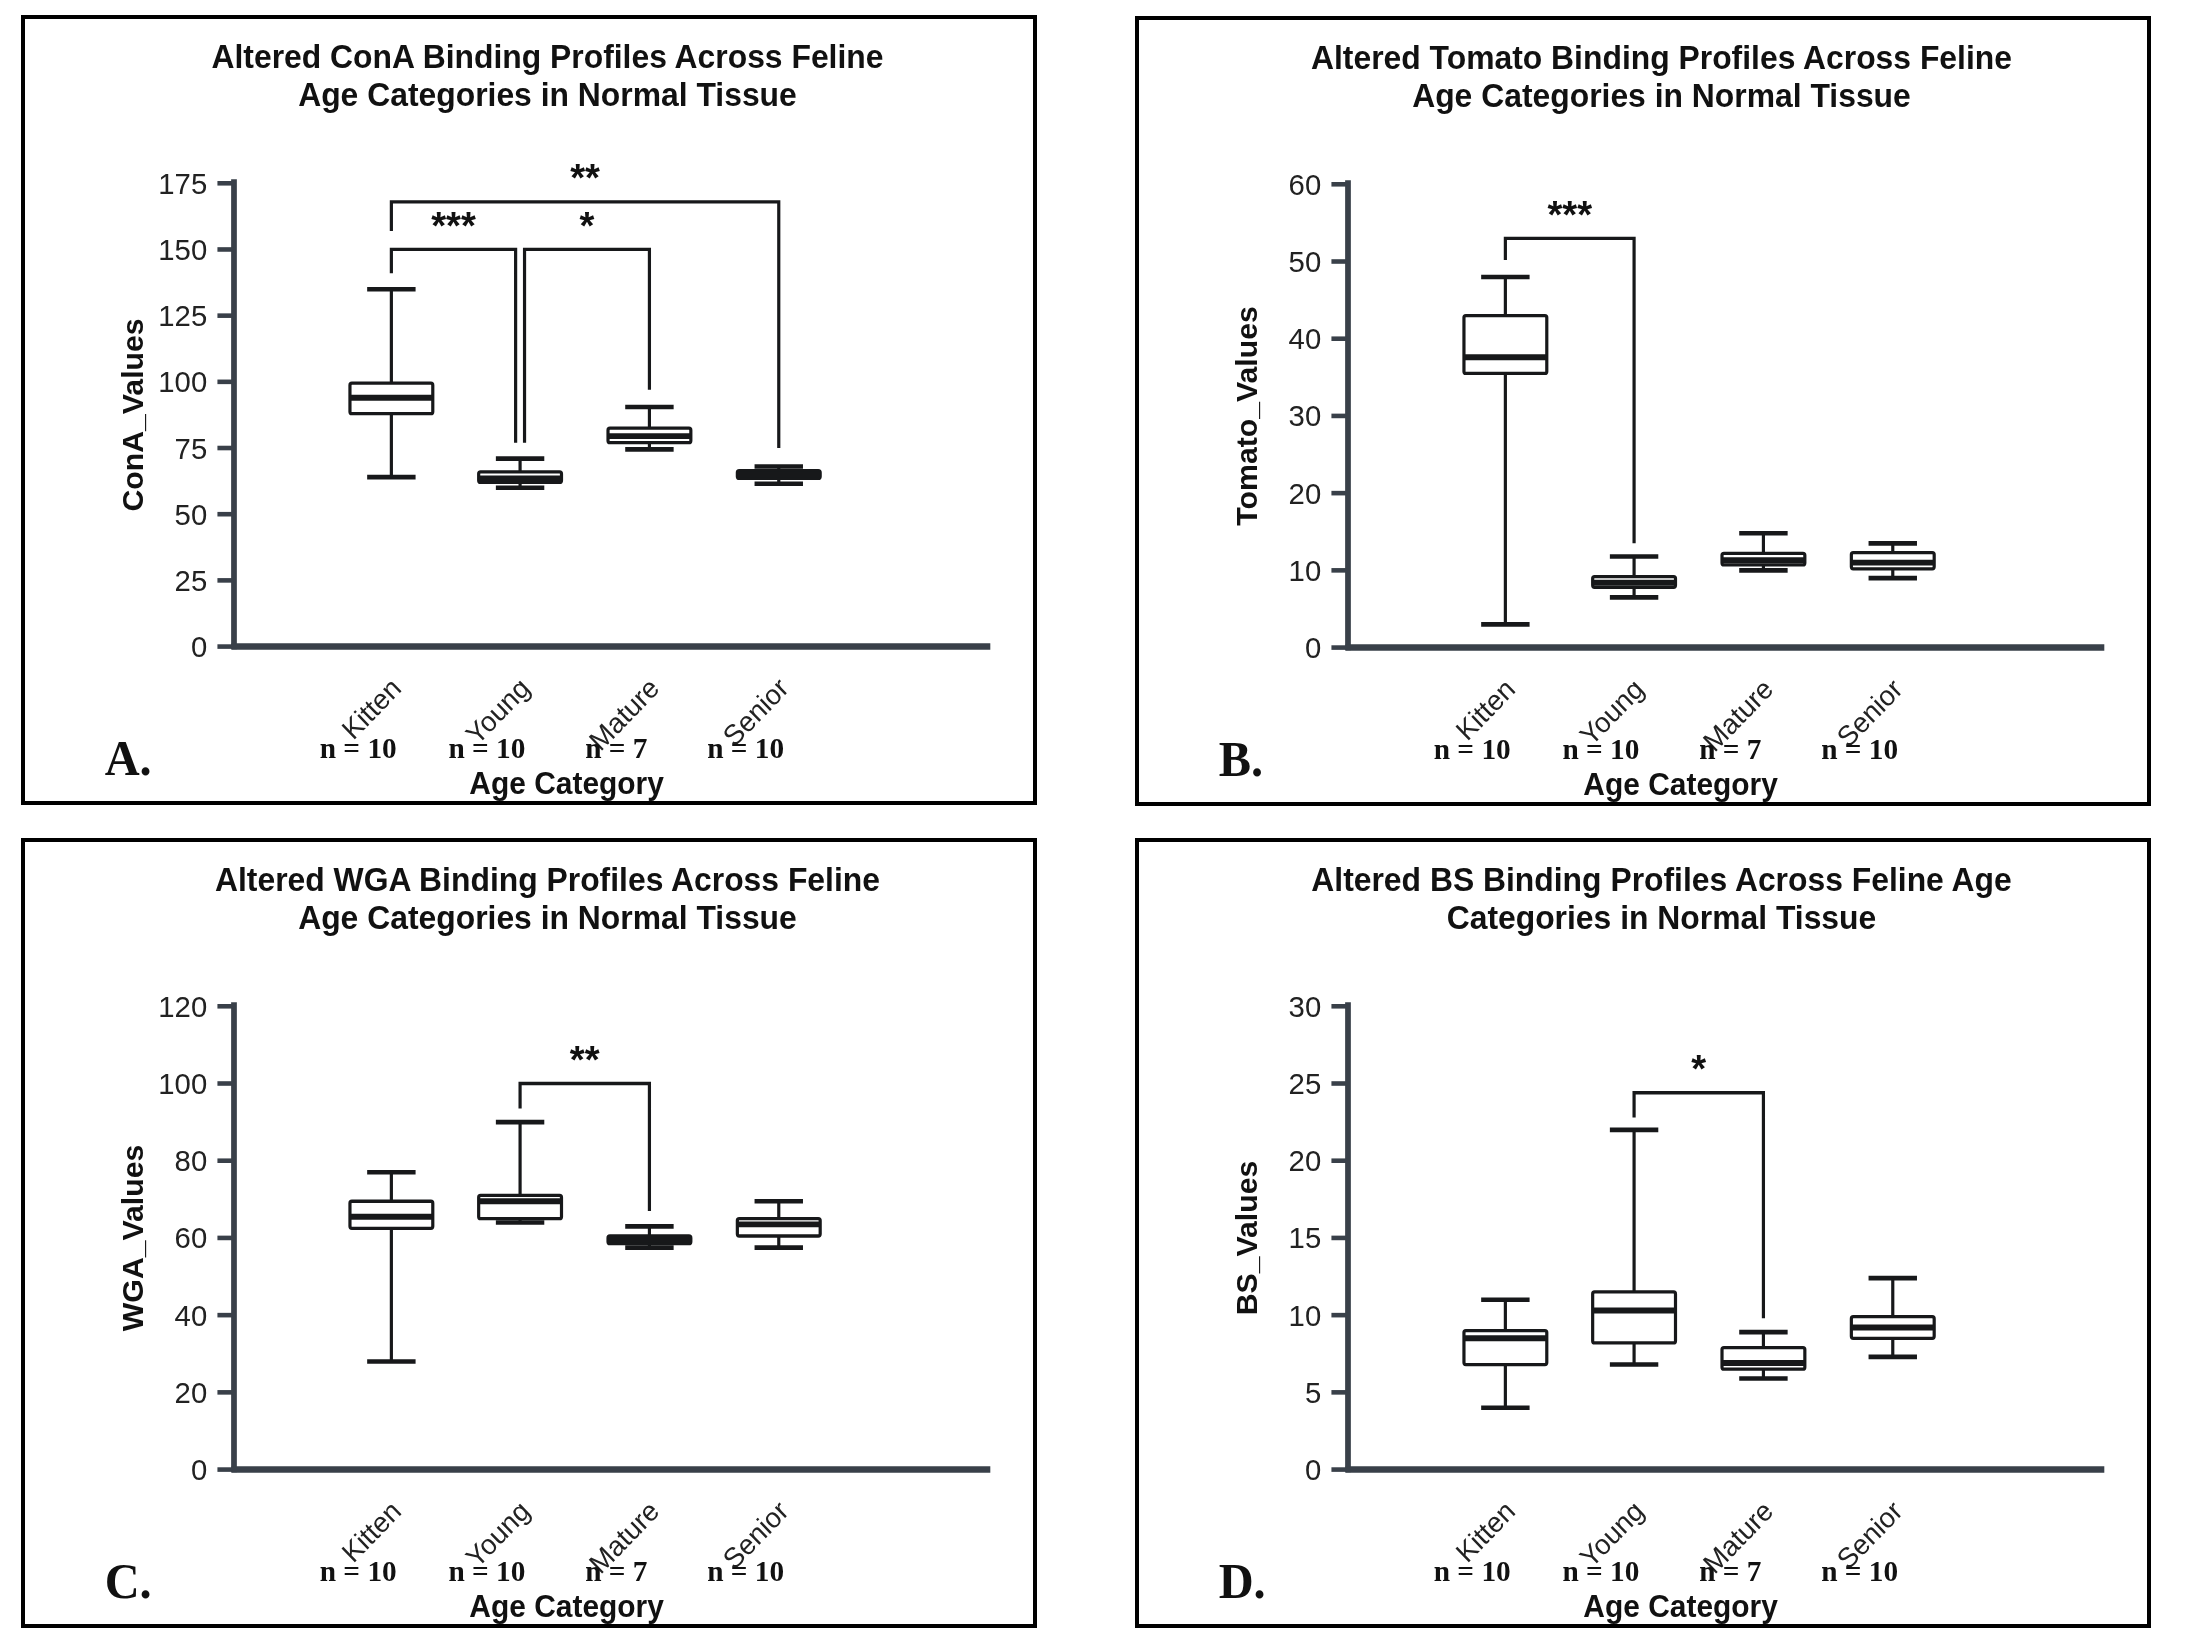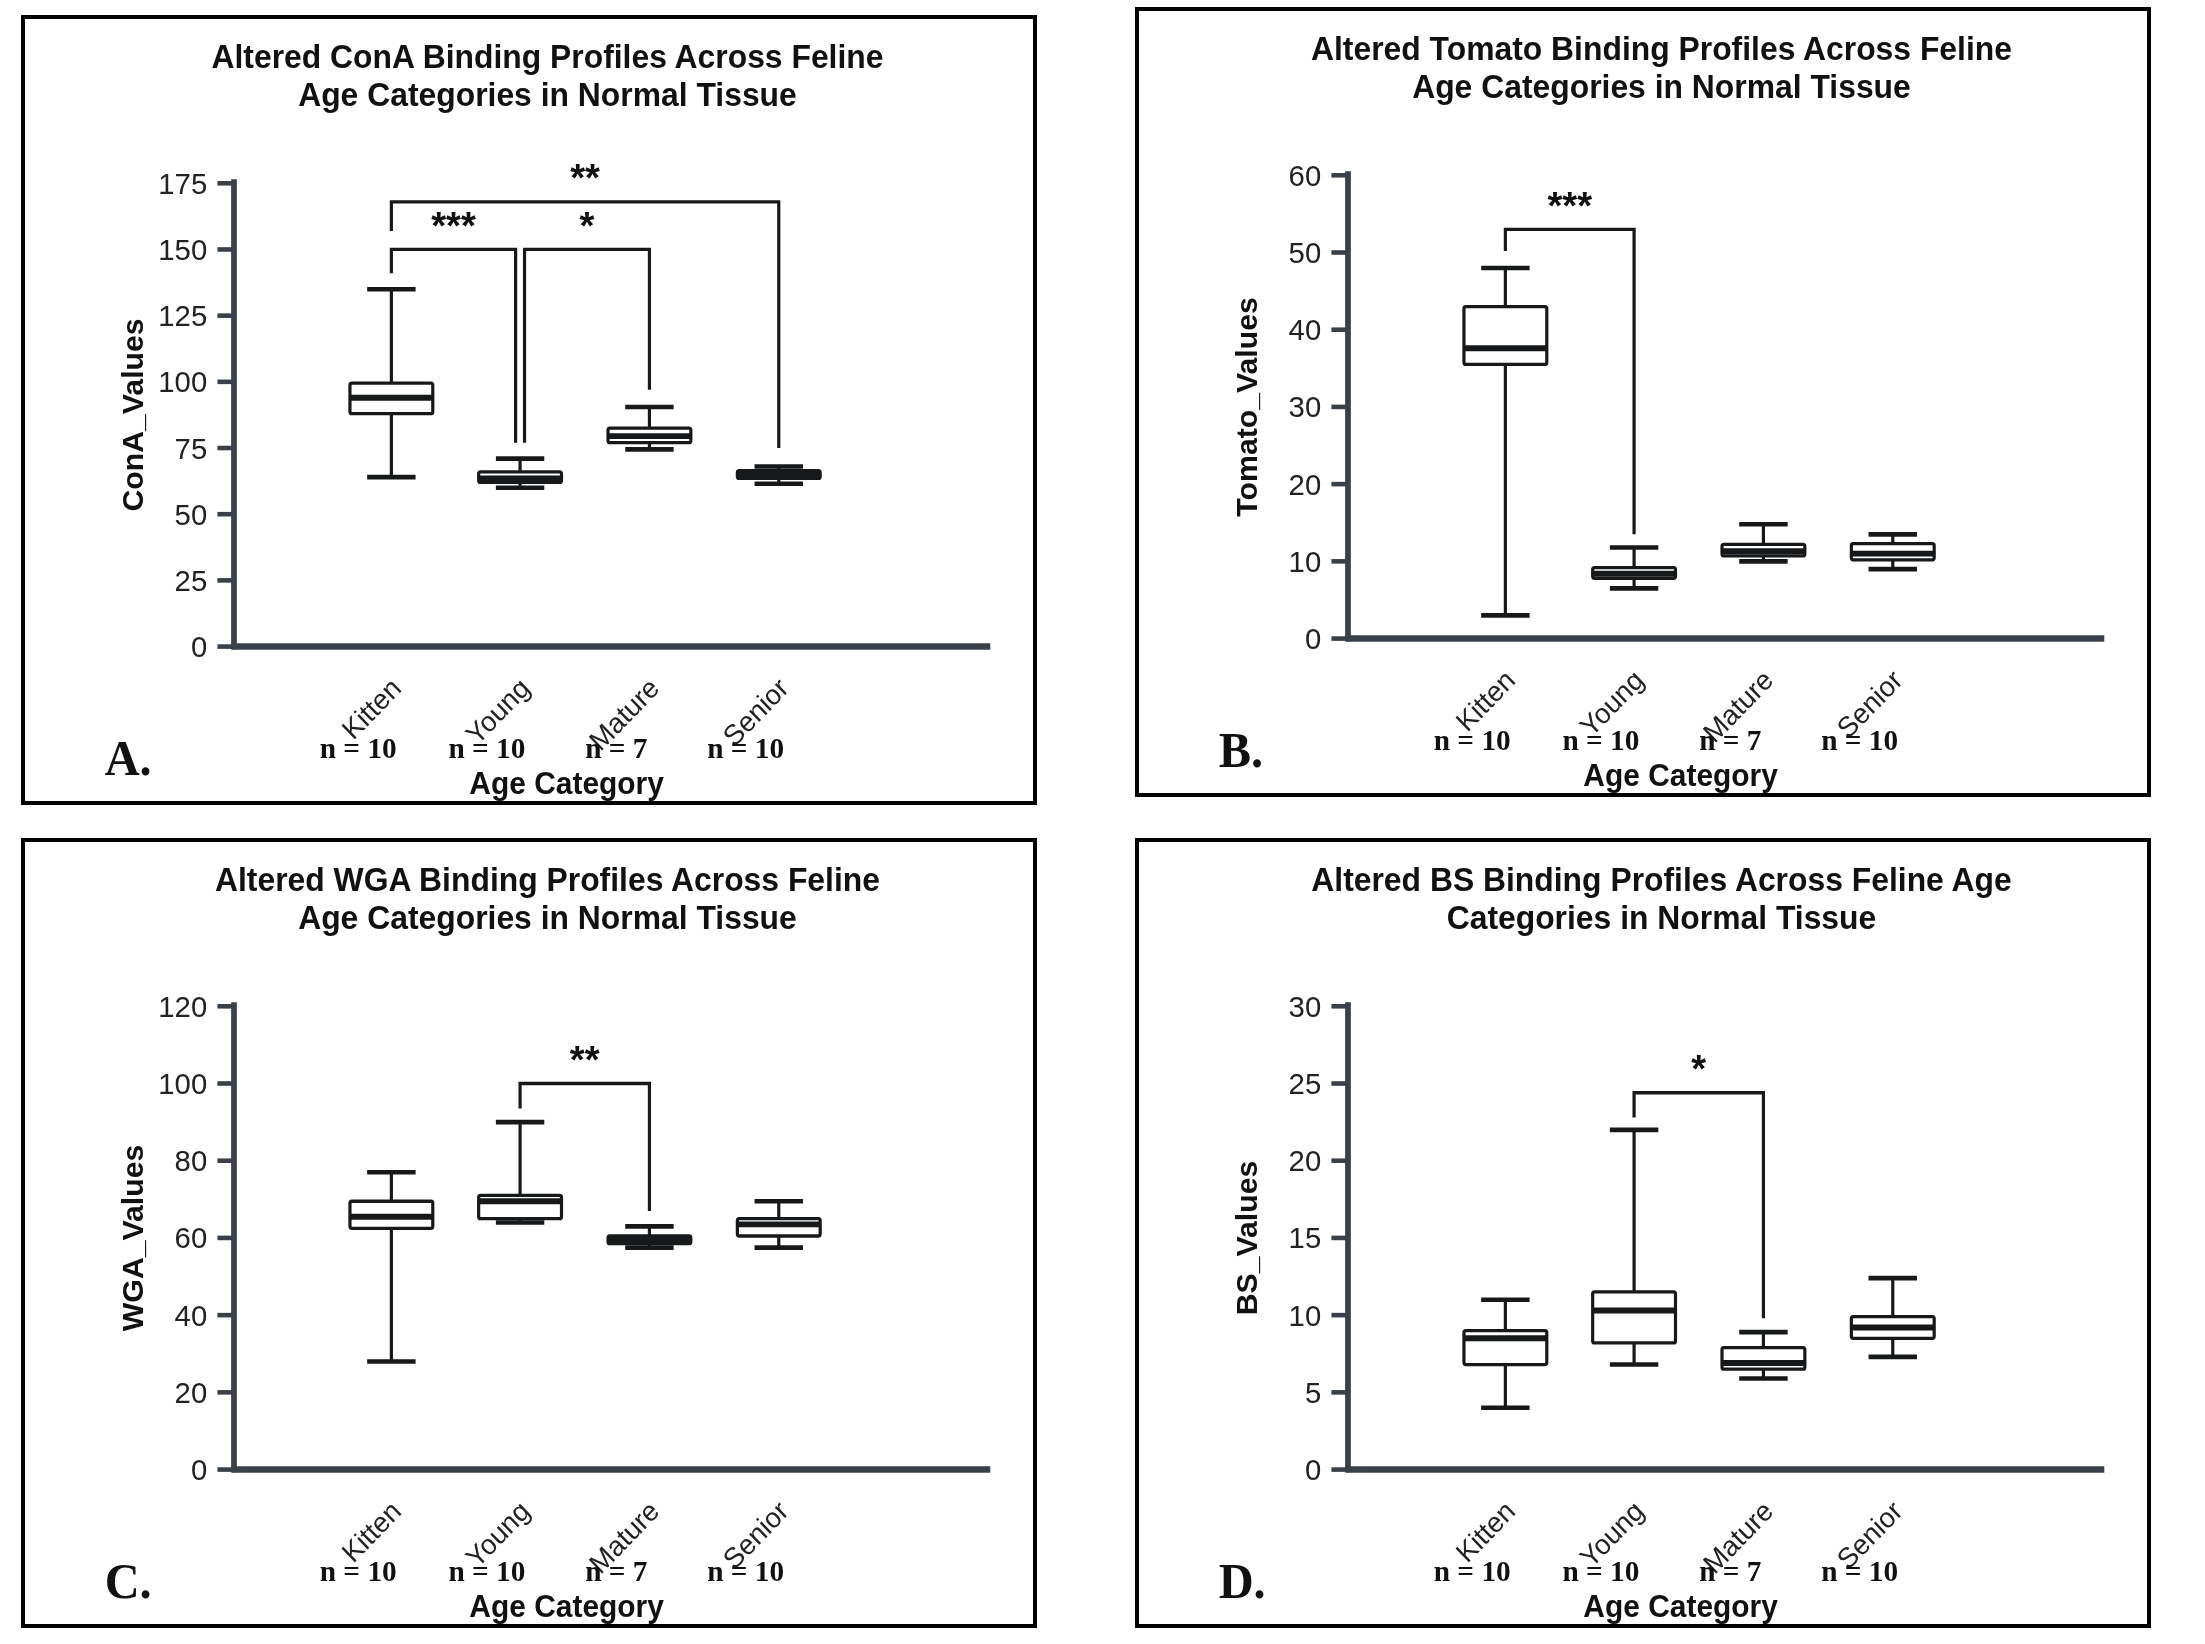--- a/index.html
+++ b/index.html
@@ -14,21 +14,21 @@
   }
   .panel{
     position:absolute;
     width:1016px;height:790px;
     background:#ffffff;
     border:4px solid #000000;
     box-sizing:border-box;
   }
   .panel svg{display:block;width:100%;height:100%;}
   #panel-A{left:21px;top:14.6px;}
-  #panel-B{left:1135px;top:7px;}
+  #panel-B{left:1135px;top:16px;}
   #panel-C{left:21px;top:838px;}
   #panel-D{left:1135px;top:838px;text-align:center;}
   text{user-select:none;}
 </style>
 </head>
 <body>
 
 <div id="figure-canvas">
   <div class="panel" id="panel-A">
       <svg viewBox="0 0 1582 1190" preserveAspectRatio="none">

